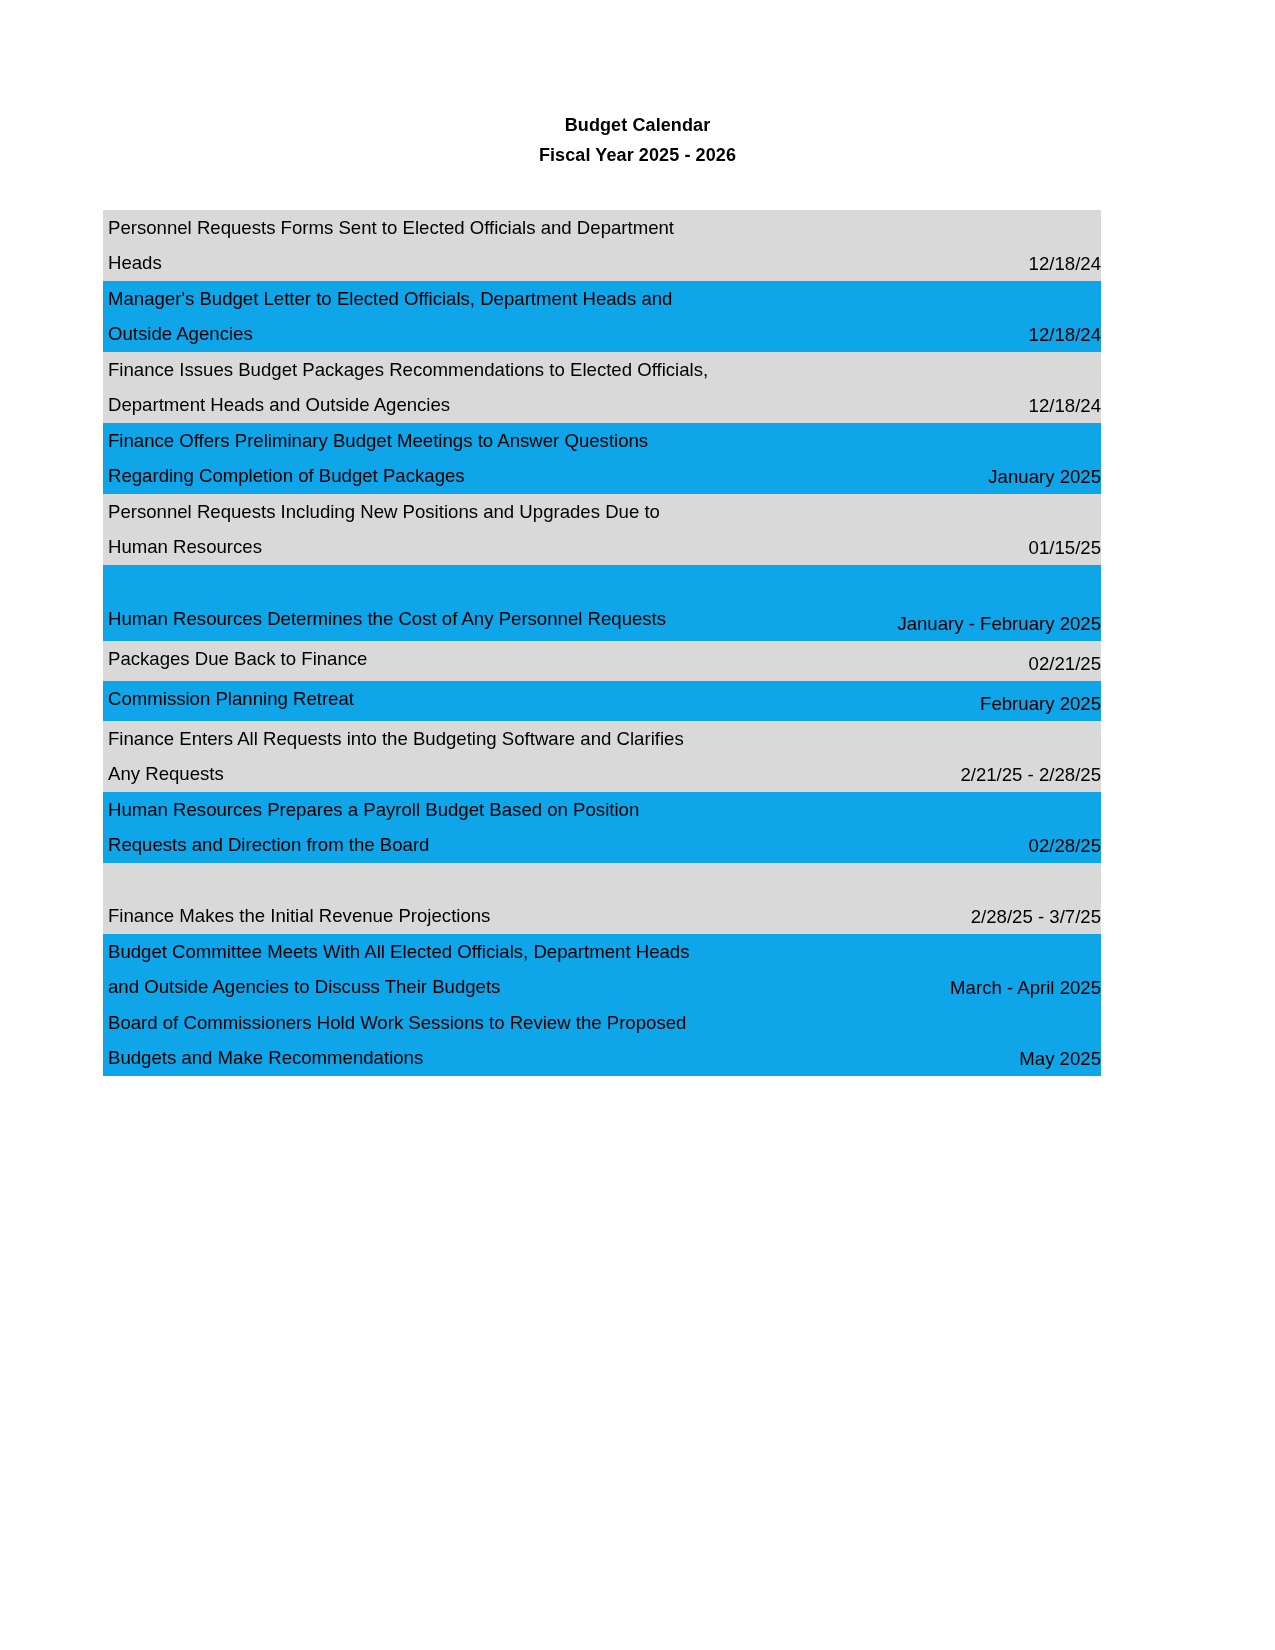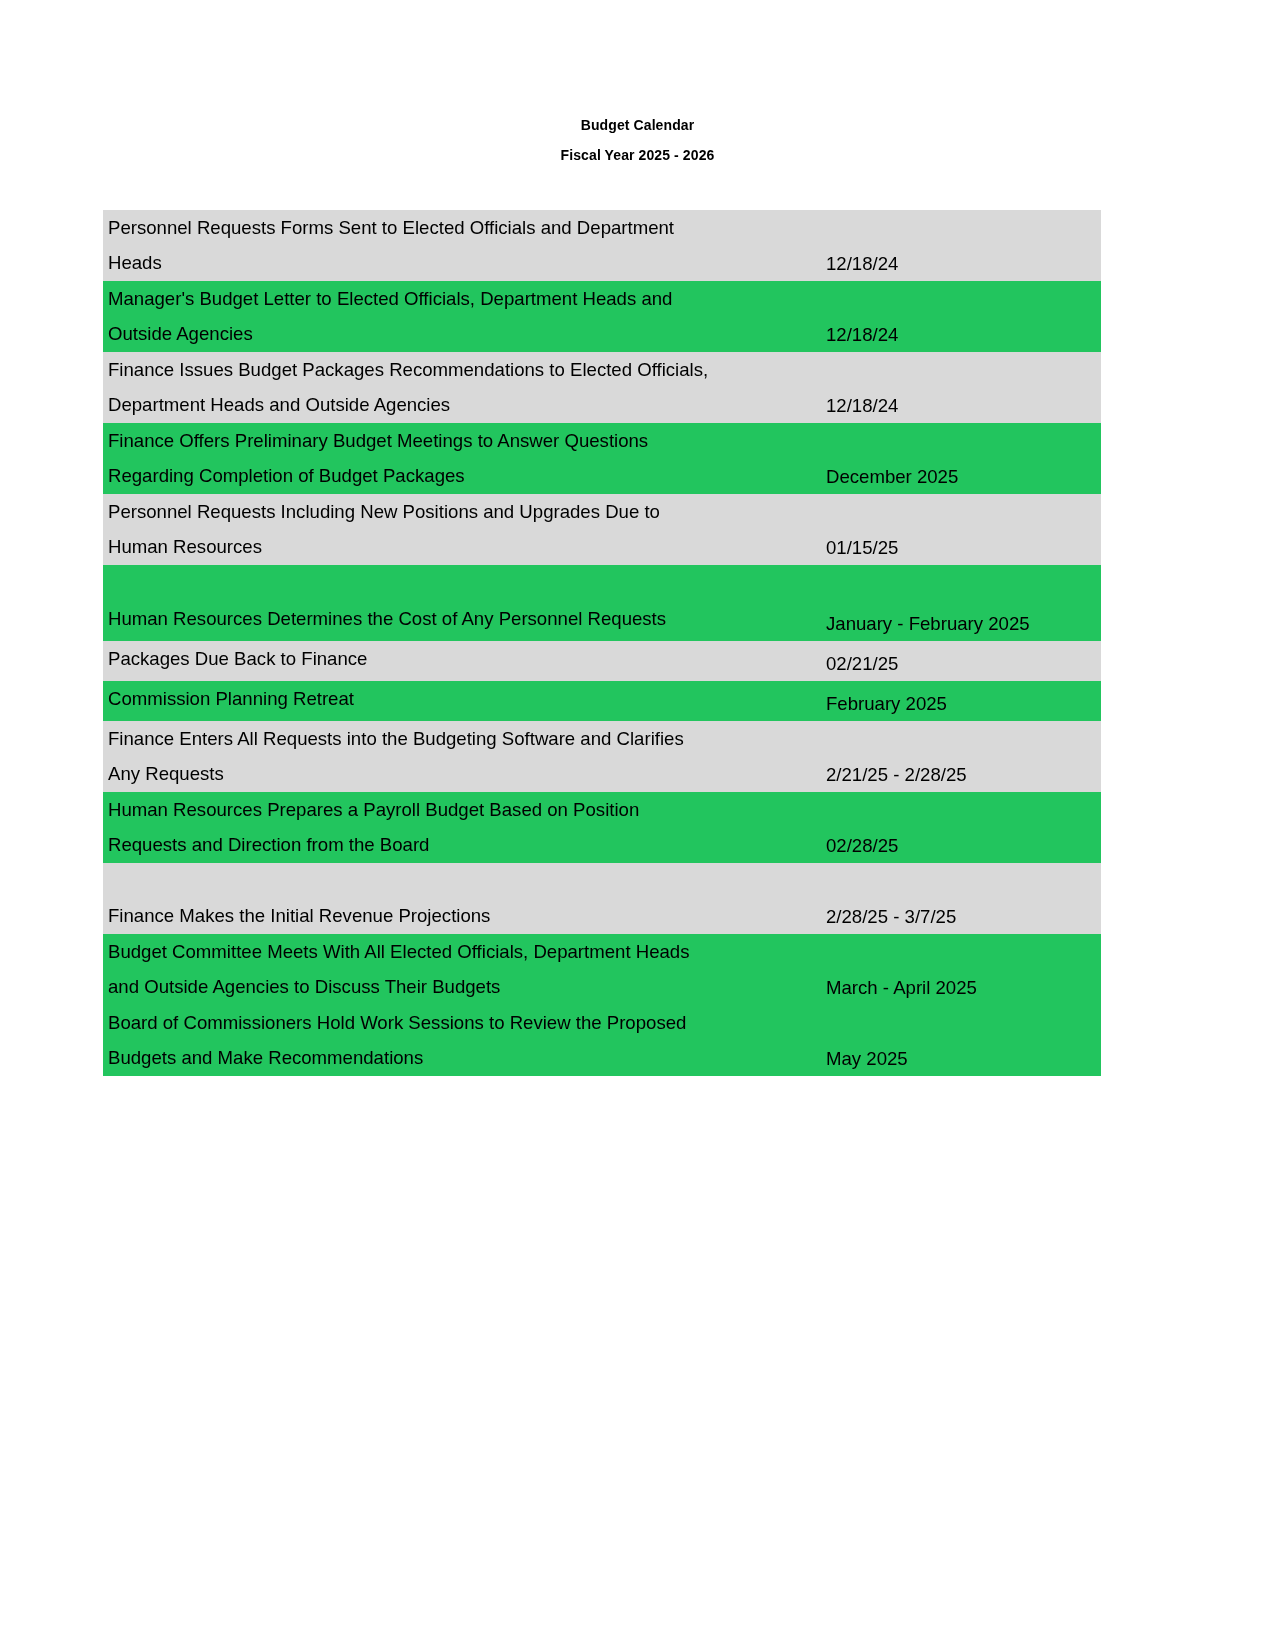--- a/index.html
+++ b/index.html
@@ -16,21 +16,21 @@
     position: relative;
     width: 1275px;
     height: 1650px;
     margin: 0 auto;
     background: #ffffff;
     overflow: hidden;
   }
   .doc-title {
     text-align: center;
     font-weight: bold;
-    font-size: 14px;
+    font-size: 18px;
     line-height: 30px;
     letter-spacing: 0.1px;
     padding-top: 110px;
   }
   .doc-title .line2 {
     display: block;
   }
   .cal-table {
     width: 993px;
     margin: 0 auto;
@@ -49,29 +49,29 @@
     font-weight: 400;
   }
   td.task {
     width: 718px;
     padding-left: 5px;
     text-align: left;
     white-space: pre-line;
   }
   td.date {
     width: 275px;
-    text-align: left;
+    text-align: right;
     vertical-align: bottom;
     white-space: nowrap;
   }
   tr.shaded td {
     background: #d9d9d9;
   }
   tr.plain td {
-    background: #22c55e;
+    background: #0ea5e9;
   }
   
   tr.h1 td { height: 40px; }
   tr.h2 td { height: 71px; }
   tr.spacer td { height: 36px; }
 </style>
 </head>
 <body>
 
 <div class="page">
@@ -94,21 +94,21 @@
           <td class="date">12/18/24</td>
         </tr>
         <tr class="shaded h2">
           <td class="task">Finance Issues Budget Packages Recommendations to Elected Officials,
 Department Heads and Outside Agencies</td>
           <td class="date">12/18/24</td>
         </tr>
         <tr class="plain h2">
           <td class="task">Finance Offers Preliminary Budget Meetings to Answer Questions
 Regarding Completion of Budget Packages</td>
-          <td class="date">December 2025</td>
+          <td class="date">January 2025</td>
         </tr>
         <tr class="shaded h2">
           <td class="task">Personnel Requests Including New Positions and Upgrades Due to
 Human Resources</td>
           <td class="date">01/15/25</td>
         </tr>
         <tr class="plain spacer">
           <td class="task"></td>
           <td class="date"></td>
         </tr>

